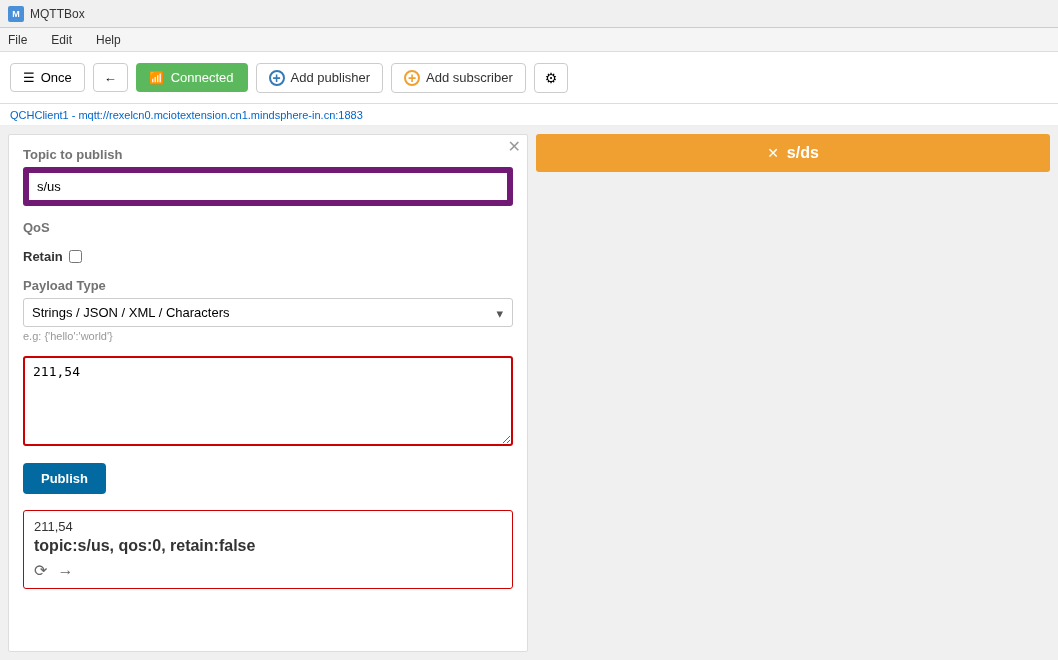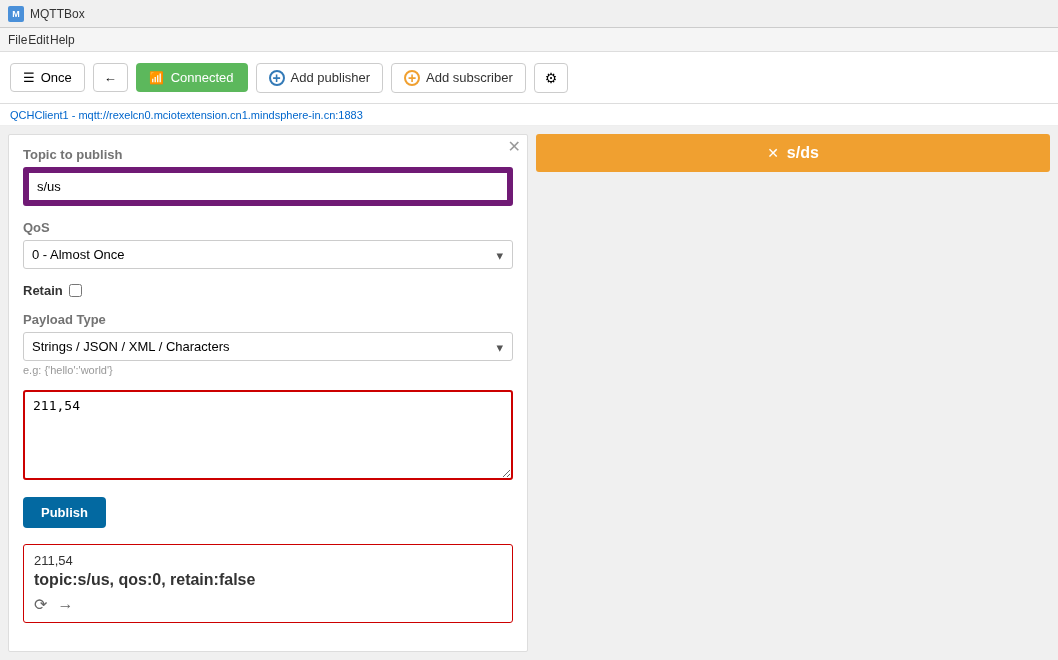--- a/index.html
+++ b/index.html
@@ -34,21 +34,21 @@
       font-size: 12px;
       color: #333;
     }
 
     
     .menu-bar {
       background: #f5f5f5;
       padding: 2px 8px;
       display: flex;
       align-items: center;
-      gap: 1px;
+      gap: 24px;
       height: 24px;
       border-bottom: 1px solid #ddd;
     }
     .menu-item {
       font-size: 12px;
       color: #333;
       cursor: pointer;
     }
 
     
@@ -383,27 +383,20 @@
 
       
       <div class="form-group">
         <label class="form-label">Topic to publish</label>
         <input class="form-control" type="text" value="s/us" style="">
       </div>
 
       
       <div class="form-group">
         <label class="form-label">QoS</label>
-        <div class="select-wrapper">
-          <select>
-            <option>0 - Almost Once</option>
-            <option>1 - At Least Once</option>
-            <option>2 - Exactly Once</option>
-          </select>
-        </div>
       </div>
 
       
       <div class="retain-row">
         <label class="retain-label">Retain</label>
         <input type="checkbox" style="">
       </div>
 
       
       <div class="form-group">

